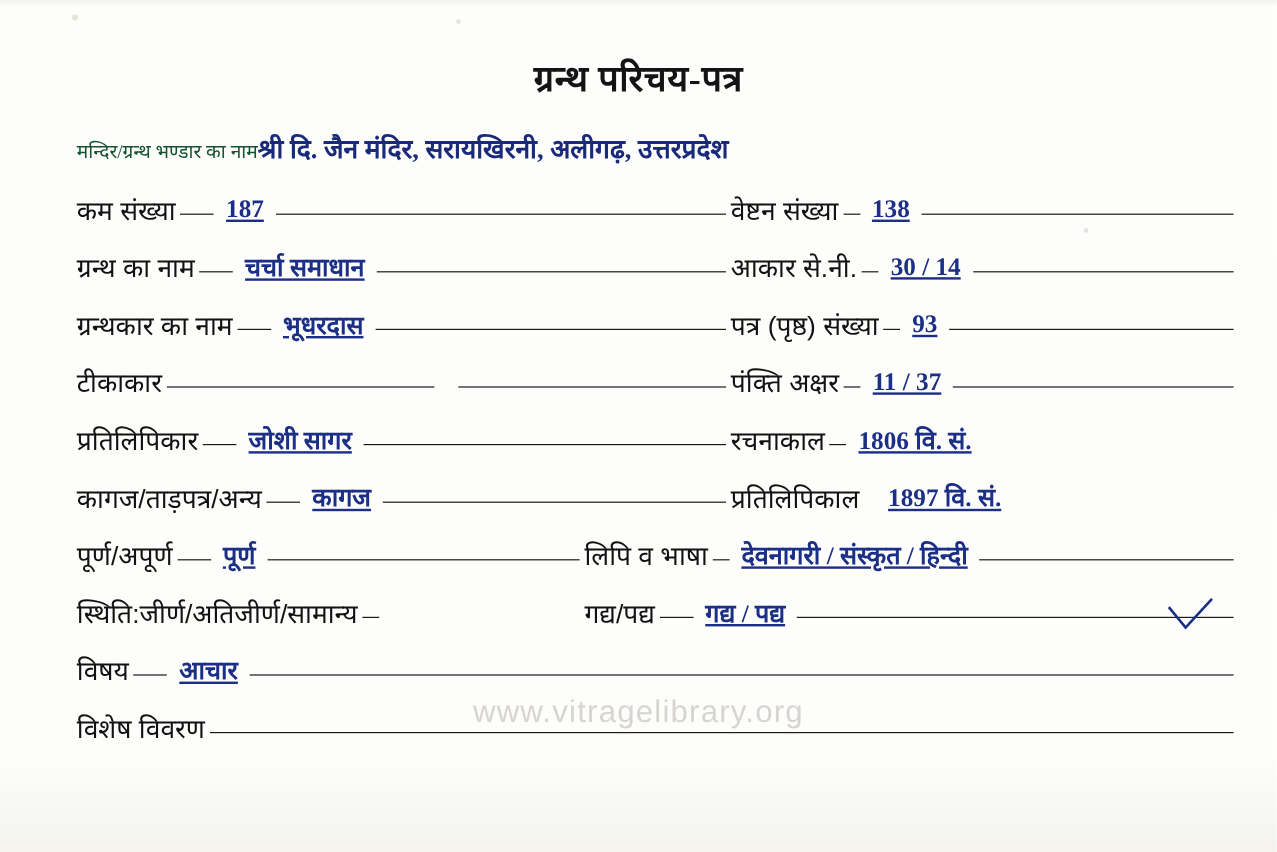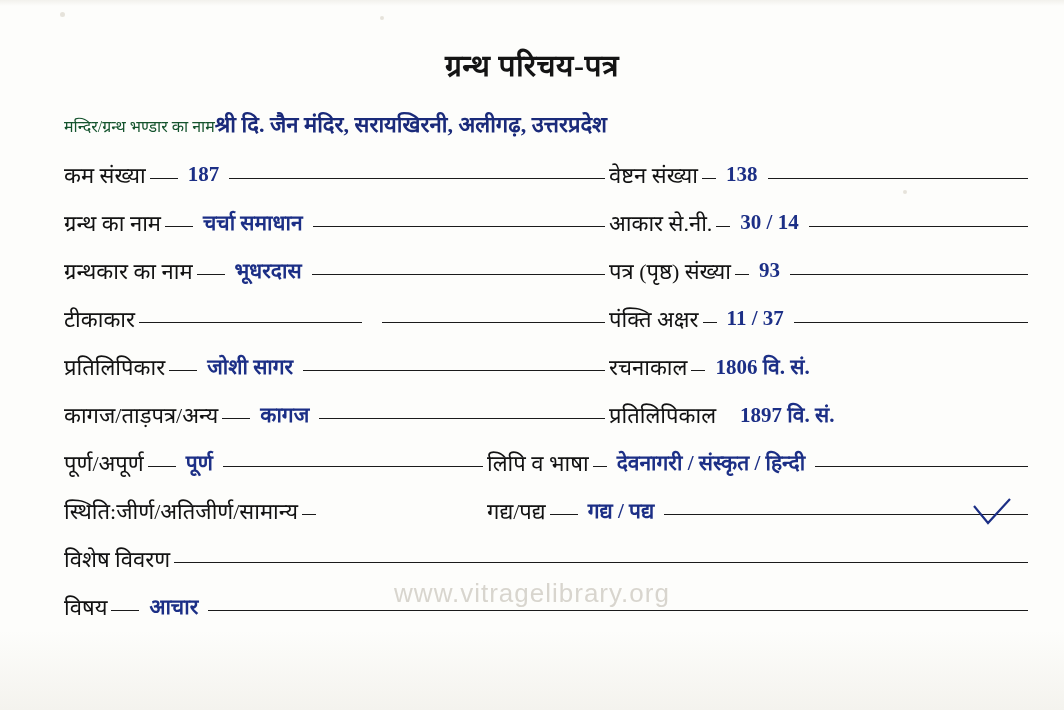--- a/index.html
+++ b/index.html
@@ -85,34 +85,35 @@
   }
   .col {
     display: flex;
     align-items: center;
     position: relative;
   }
   .col.left { width: 545px; }
   .col.right { width: 423px; }
 
   .lbl {
-    font-family: Liberation Serif, serif;
+    font-family: Liberation Sans, sans-serif;
     font-size: 22px;
     color: #121212;
     white-space: nowrap;
     flex: 0 0 auto;
   }
   .val {
     font-family: "Liberation Serif", serif;
     font-size: 21px;
     color: #1c2f86;
     font-weight: bold;
     white-space: nowrap;
     flex: 0 0 auto;
     padding: 0 6px;
+    text-decoration: underline;
   }
   .rule {
     flex: 1 1 auto;
     height: 0;
     border-bottom: 1.6px solid #1b1b1b;
     margin: 0 4px;
     position: relative;
     top: 4px;
     min-width: 6px;
   }
@@ -296,26 +297,26 @@
     </div>
 
   </div>
 
   <svg class="tick" viewBox="0 0 40 28">
     <path d="M2 8 L16 25 L38 1" fill="none" stroke="#1c2f86" stroke-width="2.2"></path>
   </svg>
 
   <div class="bottom-rows">
     <div class="brow">
-      <span class="lbl">विशेष विवरण</span>
-      <span class="rule"></span>
-    </div>
-    <div class="brow">
       <span class="lbl">विषय</span>
       <span class="rule short"></span>
       <span class="val">आचार</span>
       <span class="rule"></span>
     </div>
+    <div class="brow">
+      <span class="lbl">विशेष विवरण</span>
+      <span class="rule"></span>
+    </div>
   </div>
 
   <div class="watermark">www.vitragelibrary.org</div>
 
 </div>
 
 </body></html>

